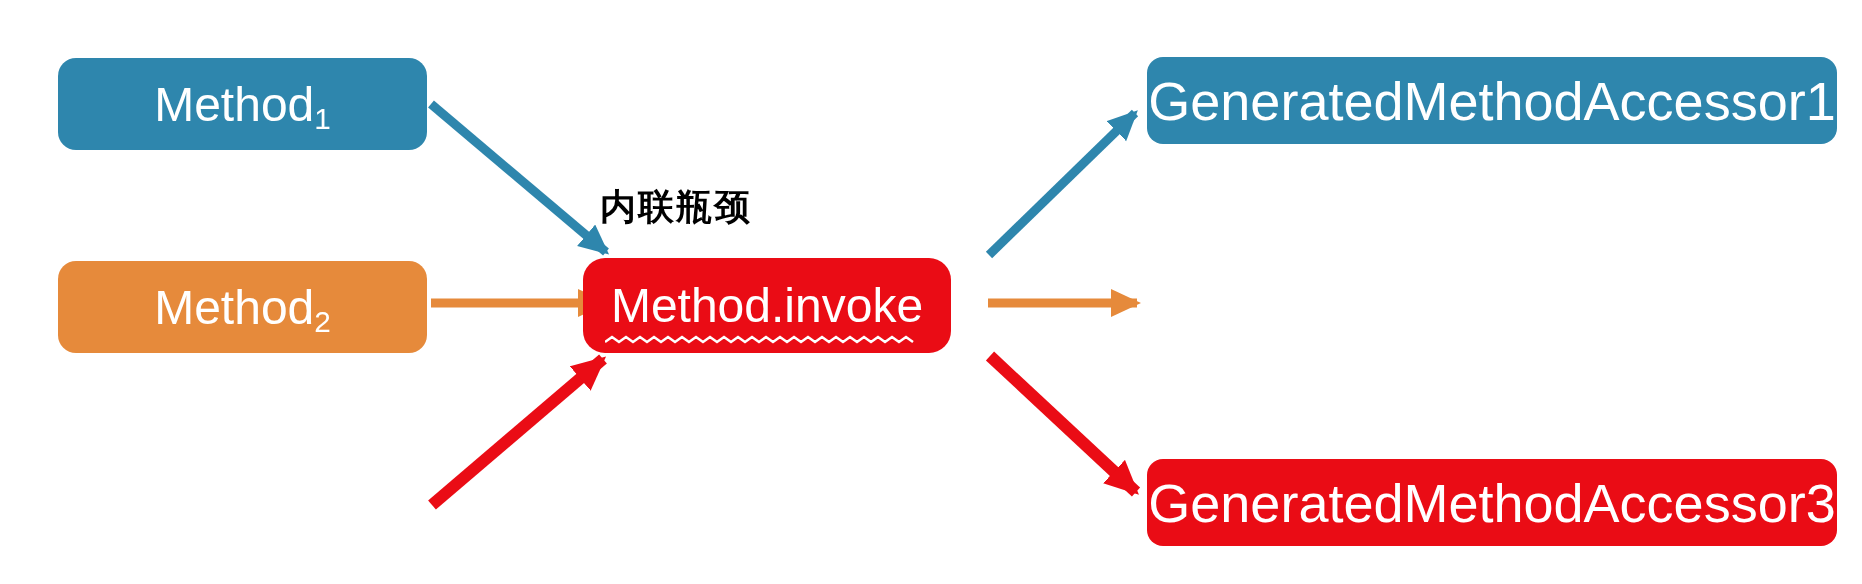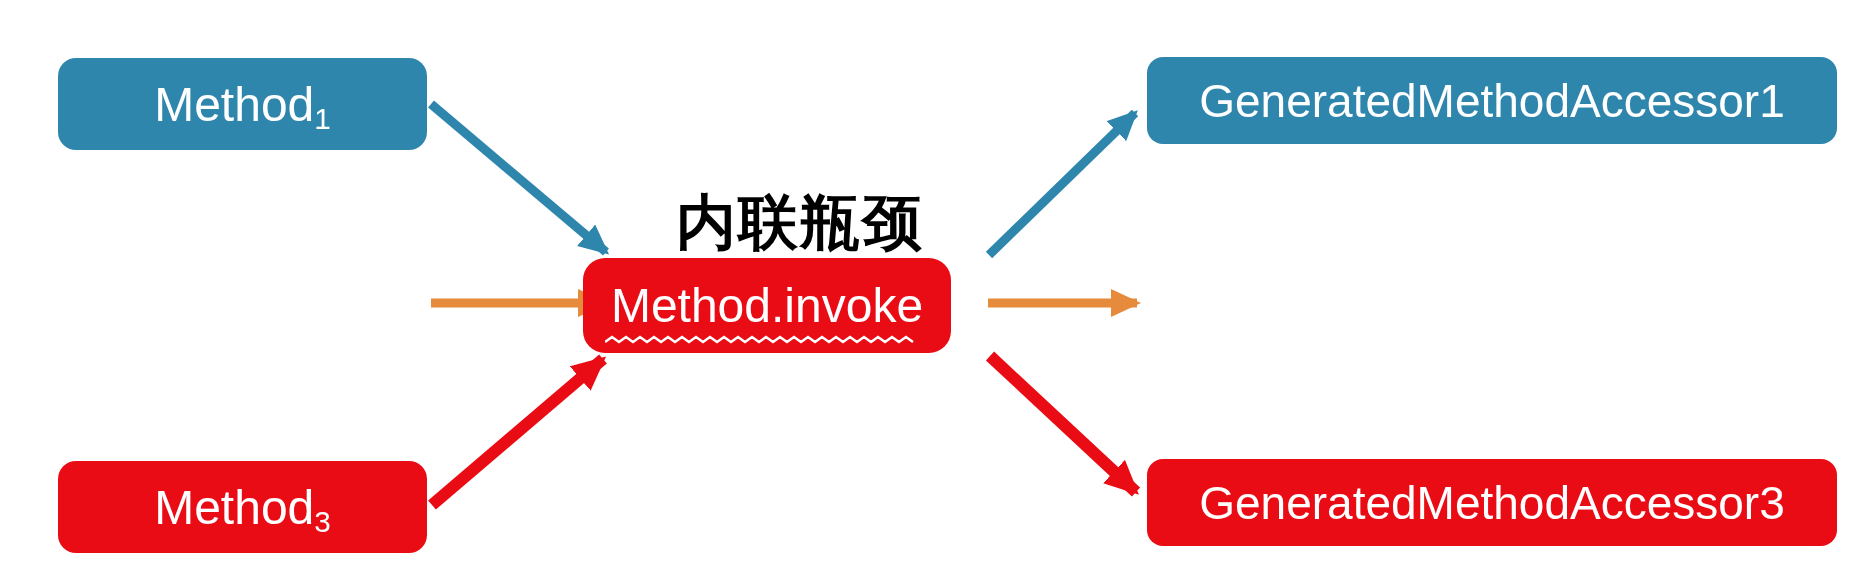--- a/index.html
+++ b/index.html
@@ -58,33 +58,33 @@
     left: 50%;
     transform: translateX(-50%);
     bottom: 9px;
   }
 
   .bottleneck-label {
     position: absolute;
     left: 600px;
     top: 183px;
     width: 400px;
-    text-align: center;
-    font-size: 60px;
+    text-align: left;
+    font-size: 36px;
     font-weight: bold;
     color: var(--label_text, #000);
     letter-spacing: 2px;
   }
 
   .right-box {
     left: 1147px;
     width: 690px;
     height: 87px;
     border-radius: 16px;
-    font-size: 46px;
+    font-size: 54px;
   }
   #rbox1 { top: 57px; }
   #rbox2 { top: 260px; }
   #rbox3 { top: 459px; }
 </style>
 </head>
 <body>
 
 <div class="canvas">
 
@@ -106,22 +106,22 @@
     <line x1="432" y1="505" x2="603" y2="359" style="stroke:var(--red,#EA0C15)" stroke-width="12" marker-end="url(#ah-red)"></line>
 
     <line x1="989" y1="255" x2="1135" y2="113" style="stroke:var(--blue,#2E86AD)" stroke-width="9" marker-end="url(#ah-blue)"></line>
     <line x1="988" y1="303" x2="1137" y2="303" style="stroke:var(--orange,#E68A3B)" stroke-width="9" marker-end="url(#ah-orange)"></line>
     <line x1="990" y1="356" x2="1136" y2="492" style="stroke:var(--red,#EA0C15)" stroke-width="12" marker-end="url(#ah-red)"></line>
   </svg>
 
   <div id="lbox1" class="box left-box blue">
     <span><span>Method</span><sub>1</sub></span>
   </div>
-  <div id="lbox3" class="box left-box red">
-    <span><span>Method</span><sub>3</sub></span>
+  <div id="lbox2" class="box left-box orange">
+    <span><span>Method</span><sub>2</sub></span>
   </div>
 
   <div class="bottleneck-label">内联瓶颈</div>
 
   <div class="box center-box red">
     <span>Method.invoke</span>
     <svg class="squiggle" width="324" height="10" viewBox="0 0 324 10">
       <path d="M0 8 l7 -5 7 5 7 -5 7 5 7 -5 7 5 7 -5 7 5 7 -5 7 5 7 -5 7 5 7 -5 7 5 7 -5 7 5 7 -5 7 5 7 -5 7 5 7 -5 7 5 7 -5 7 5 7 -5 7 5 7 -5 7 5 7 -5 7 5 7 -5 7 5 7 -5 7 5 7 -5 7 5 7 -5 7 5 7 -5 7 5 7 -5 7 5 7 -5 7 5" fill="none" stroke="#ffffff" stroke-width="2.5"></path>
     </svg>
   </div>

